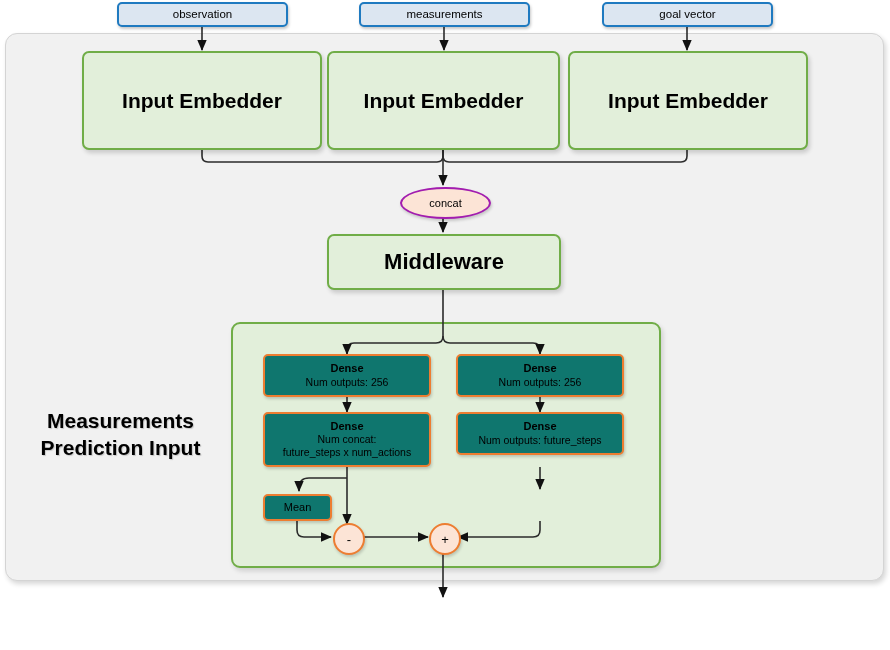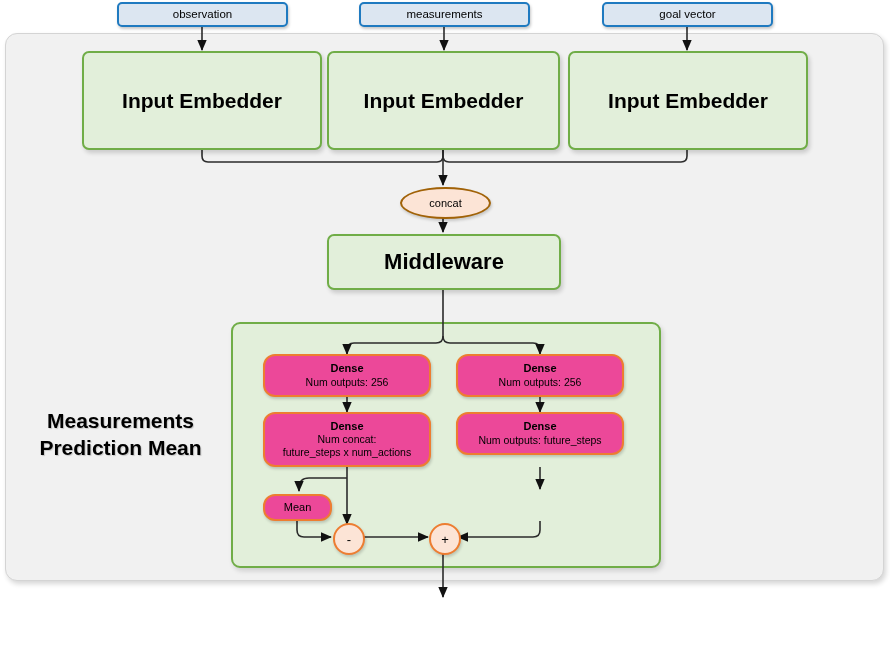--- a/index.html
+++ b/index.html
@@ -18,24 +18,24 @@
   .head-panel{position:absolute;left:231px;top:322px;width:426px;height:242px;
       background:#e2efda;border:2px solid #70ad47;border-radius:9px;
       box-shadow:2px 3px 5px rgba(0,0,0,.14);}
 
   .blue-box{background:#dce6f1;border:2px solid #1f7ac0;border-radius:5px;
       color:#000;font-size:11.5px;box-shadow:1px 2px 3px rgba(0,0,0,.22);}
 
   .green-box{background:#e2efda;border:2px solid #70ad47;border-radius:7px;
       color:#000;font-weight:bold;box-shadow:2px 3px 4px rgba(0,0,0,.16);}
 
-  .orange-box{background:#ec4899;border:2px solid #ed7d31;border-radius:12px;
+  .orange-box{background:#0f766e;border:2px solid #ed7d31;border-radius:5px;
       color:#000;font-size:11px;box-shadow:1px 2px 3px rgba(0,0,0,.18);}
 
-  .ellipse{position:absolute;background:#fce4d6;border:2px solid #a16207;
+  .ellipse{position:absolute;background:#fce4d6;border:2px solid #a21caf;
       border-radius:50%;display:flex;align-items:center;justify-content:center;
       font-size:11px;color:#000;box-shadow:1px 2px 3px rgba(0,0,0,.18);}
 
   .op-circle{position:absolute;background:#fce4d6;border:2px solid #ed7d31;
       border-radius:50%;display:flex;align-items:center;justify-content:center;
       font-size:13px;color:#000;box-shadow:1px 2px 3px rgba(0,0,0,.18);}
 
   .head-title{position:absolute;left:18px;top:408px;width:205px;text-align:center;
       font-size:21px;font-weight:bold;color:#000;line-height:1.28;
       text-shadow:1px 1px 1px rgba(0,0,0,.18);}
@@ -121,21 +121,21 @@
   <div class="ellipse" style="left:400px;top:187px;width:87px;height:28px;">
     <span>concat</span>
   </div>
 
   <div class="node green-box middleware" style="left:327px;top:234px;width:234px;height:56px;">
     <span>Middleware</span>
   </div>
 
   <div class="head-title">
     <div>Measurements</div>
-    <div>Prediction Mean</div>
+    <div>Prediction Input</div>
   </div>
 
   <div class="node orange-box" style="left:263px;top:354px;width:168px;height:43px;">
     <div class="box-lines">
       <span class="ttl">Dense</span>
       <span class="dense-sub">Num outputs: 256</span>
     </div>
   </div>
 
   <div class="node orange-box" style="left:263px;top:412px;width:168px;height:55px;">

